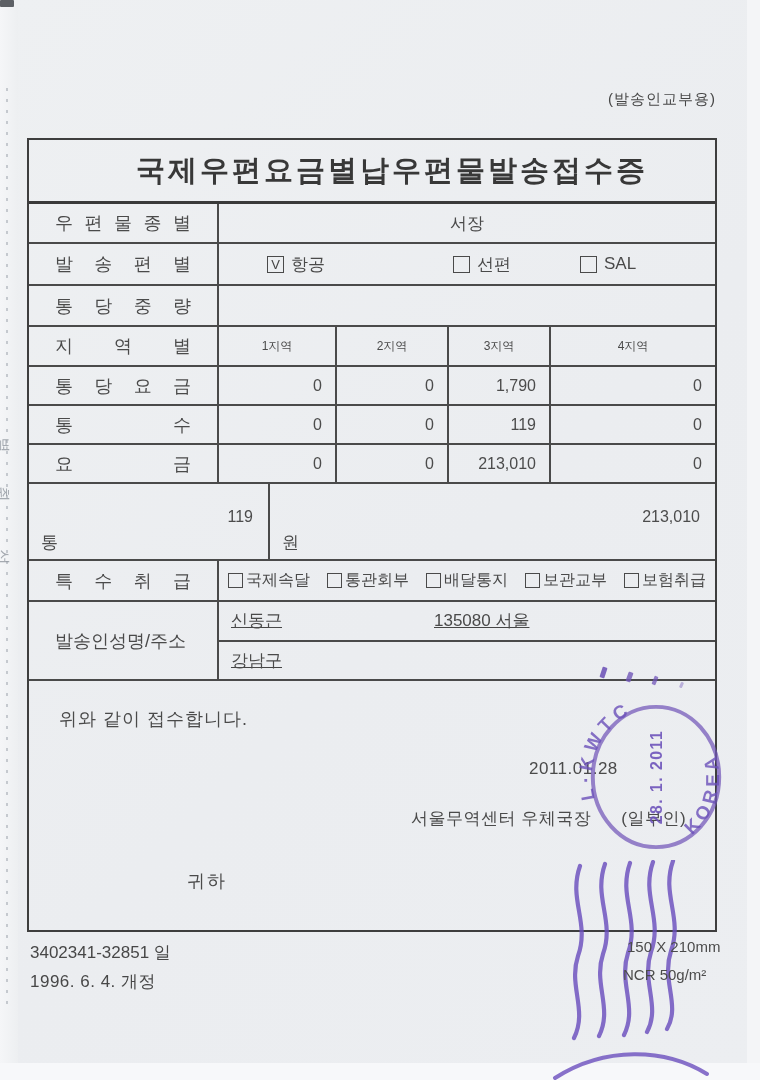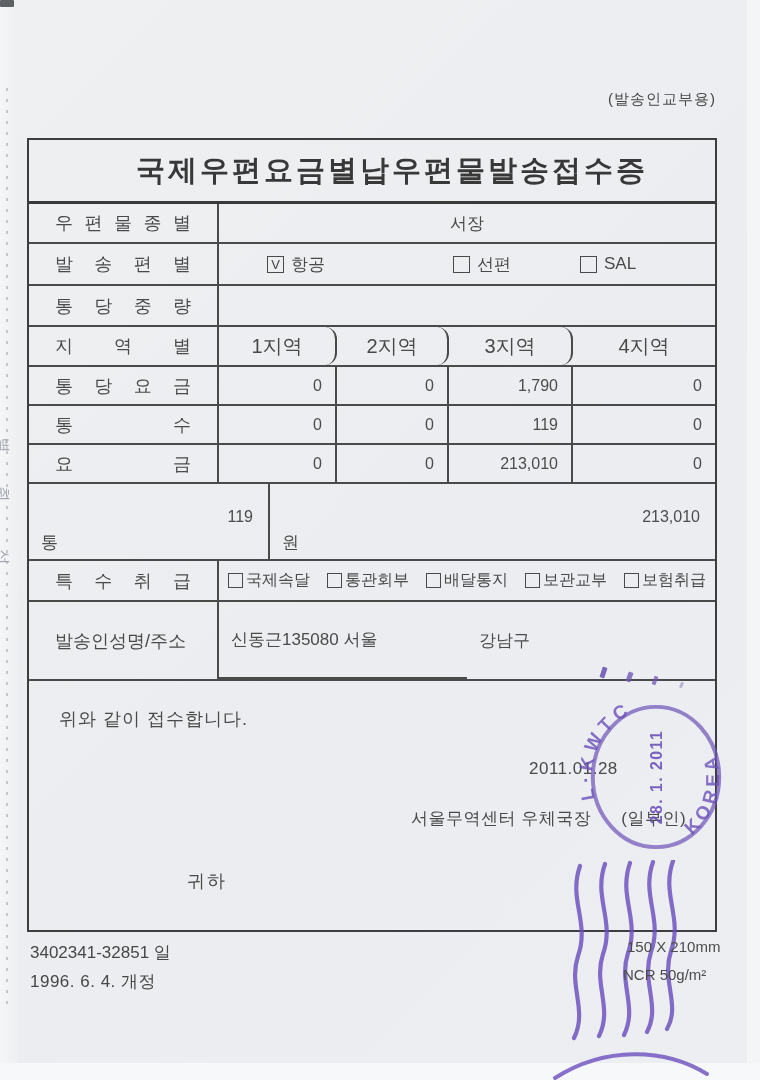--- a/index.html
+++ b/index.html
@@ -32,44 +32,44 @@
   .row { display:flex; border-bottom:2px solid #4a4a4a; align-items:stretch; }
   .h40{height:40px;} .h41{height:41px;} .h42{height:42px;} .h39{height:39px;}
   .h77{height:77px;} .h79{height:79px;}
   .lbl { width:190px; border-right:2px solid #4a4a4a; display:flex; align-items:center;
          padding:0 26px; font-size:18px; color:#4a4a4a; flex-shrink:0; }
   .jlabel { display:block; width:100%; text-align:justify; text-align-last:justify; }
   .val { flex:1; display:flex; align-items:center; font-size:17px; color:#4a4a4a; }
   .val.center { justify-content:center; }
 
   .cell { display:flex; align-items:center; border-right:2px solid #4a4a4a; }
-  .cell.c1{width:118px;} .cell.c2{width:112px;} .cell.c3{width:124px;}
+  .cell.c1{width:118px;} .cell.c2{width:112px;} .cell.c3{width:102px;}
   .cell.last{flex:1; border-right:none;}
-  .cell.head{justify-content:center; font-size:20px; color:#4a4a4a;border-radius:12px;}
+  .cell.head{justify-content:center; font-size:12px; color:#4a4a4a;}
   .cell.num {justify-content:flex-end; padding-right:13px; font-size:16px; color:#4c4c4c;}
 
   .checkline { padding-left:48px; gap:0; }
   .ckitem { display:flex; align-items:center; gap:7px; font-size:17px; color:#4a4a4a; }
   .ckbox { width:17px; height:17px; border:1.6px solid #4a4a4a; display:flex;
            align-items:center; justify-content:center; font-size:13px; color:#444; background:transparent; }
   .ckbox.small { width:15px; height:15px; border-width:1.5px; }
   .m1{margin-left:104px;padding-left:24px;} .m2{margin-left:69px;}
 
   .specialline { padding:0 9px; display:flex; align-items:center; justify-content:space-between; flex:1; }
   .spitem { display:flex; align-items:center; gap:3px; font-size:16px; color:#4a4a4a; }
 
   .totcell { position:relative; border-right:2px solid #4a4a4a; width:241px; flex-shrink:0; }
   .totcell.amount { flex:1; border-right:none; }
   .tot-num { position:absolute; right:15px; top:24px; font-size:16px; color:#4c4c4c; }
   .tot-unit{ position:absolute; left:12px; bottom:5px; font-size:17px; color:#4a4a4a; }
 
-  .sender-right { flex:1; display:flex; flex-direction:row; }
+  .sender-right { flex:1; display:flex; flex-direction:column;text-decoration:underline; }
   .sub { flex:1; display:flex; align-items:center; padding-left:12px; font-size:17px; color:#4a4a4a; }
   .sub.first { border-bottom:2px solid #4a4a4a; }
-  .postcity { }
+  .postcity { margin-left:152px; }
 
   .free-area { position:relative; flex:1; }
   .accept-text { position:absolute; left:30px; top:26px; font-size:18px; color:#4a4a4a; letter-spacing:1px; }
   .date-text { position:absolute; left:500px; top:78px; font-size:17px; color:#4a4a4a; letter-spacing:.5px; }
   .office-line { position:absolute; left:382px; top:126px; font-size:17px; color:#4a4a4a; letter-spacing:.5px; }
   .seal-note { margin-left:30px; }
   .honorific { position:absolute; left:158px; top:188px; font-size:18px; color:#4a4a4a; letter-spacing:2px; }
 
   .form-code { position:absolute; left:30px; top:941px; font-size:17px; color:#474747; }
   .revised   { position:absolute; left:30px; top:970px; font-size:17px; color:#474747; letter-spacing:.5px; }

